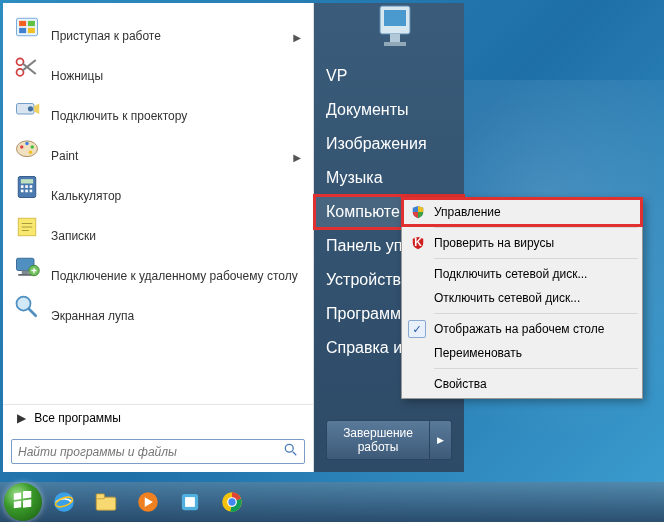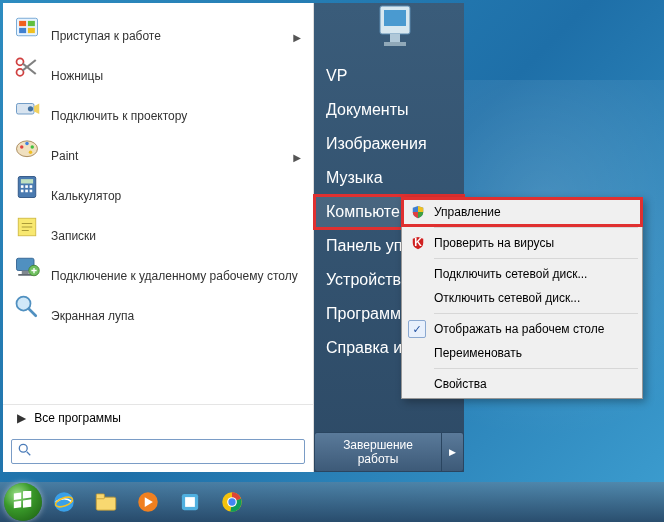--- a/index.html
+++ b/index.html
@@ -16,21 +16,21 @@
 .submenu-arrow{color:#555;font-size:10px;margin-right:4px}
 .all-programs{border-top:1px solid #e5e5e5;padding:6px;display:flex;align-items:center}
 .all-programs .arrow{margin:0 8px;color:#333}
 .search-box{padding:8px;background:#fff}
 .search-input-wrap{display:flex;align-items:center;border:1px solid #7a9cc6;background:#fff;padding:3px 6px;border-radius:2px}
 .search-input-wrap input{flex:1;border:none;outline:none;font-style:italic;color:#777}
 .search-input-wrap .sicon{color:#4a7bb8}
 .right-panel{width:150px;background:linear-gradient(180deg,#3a5c7a 0%,#2d4a66 100%);display:flex;flex-direction:column;padding-top:56px}
 .right-item{padding:8px 12px;color:#fff;cursor:pointer;font-size:16px;white-space:nowrap;overflow:hidden;text-overflow:ellipsis}
 .right-item.highlighted{outline:3px solid #e03030;outline-offset:-2px;background:rgba(255,255,255,0.1)}
-.shutdown{margin:0;display:flex}
+.shutdown{margin:12px;display:flex}
 .shutdown-btn{background:linear-gradient(180deg,#5a7a9a 0%,#3d5a78 100%);border:1px solid #2a4560;color:#fff;padding:5px 10px;border-radius:3px 0 0 3px;cursor:pointer;font-size:12px}
 .shutdown-arrow{background:linear-gradient(180deg,#5a7a9a 0%,#3d5a78 100%);border:1px solid #2a4560;border-left:none;color:#fff;padding:5px 7px;border-radius:0 3px 3px 0;cursor:pointer;font-size:9px}
 .context-menu{position:absolute;left:401px;top:197px;width:242px;background:#f0f0f0;border:1px solid #979797;box-shadow:3px 3px 8px rgba(0,0,0,0.3);padding:2px}
 .ctx-item{display:flex;align-items:center;padding:4px 8px 4px 4px;cursor:pointer;position:relative;min-height:22px}
 .ctx-icon{width:20px;height:16px;margin-right:6px;display:flex;align-items:center;justify-content:center;flex-shrink:0}
 .ctx-bold{font-weight:bold}
 .ctx-highlighted{outline:3px solid #e03030;outline-offset:0px}
 .ctx-sep{height:1px;background:#d7d7d7;margin:3px 2px 3px 30px}
 .ctx-check{position:absolute;left:4px;top:3px;width:18px;height:18px;border:1px solid #8aa8d0;background:#e8f0fc;border-radius:2px;display:flex;align-items:center;justify-content:center;color:#2050a0;font-size:11px}
 .taskbar{position:absolute;left:0;bottom:0;width:100%;height:40px;background:linear-gradient(180deg,rgba(90,130,160,0.7) 0%,rgba(40,70,100,0.9) 100%);display:flex;align-items:center;padding:0 4px;gap:2px}
@@ -148,20 +148,21 @@
           </span>
           <span class="program-label">Экранная лупа</span>
         </div>
       </div>
     <div class="all-programs">
       <span class="arrow">▶</span>
       <span>Все программы</span>
     </div>
     <div class="search-box">
       <div class="search-input-wrap">
+        <input type="text" placeholder="Найти программы и файлы" style="">
         <span class="sicon"><svg width="14" height="14" viewBox="0 0 16 16">
               <circle cx="6" cy="6" r="4.5" fill="none" stroke="#4a7bb8" stroke-width="1.5"></circle>
               <line x1="10" y1="10" x2="14" y2="14" stroke="#4a7bb8" stroke-width="1.5"></line>
             </svg></span>
       </div>
     </div>
   </div>
   <div class="right-panel">
     <div id="right-items">
         <div class="right-item">VP</div>

